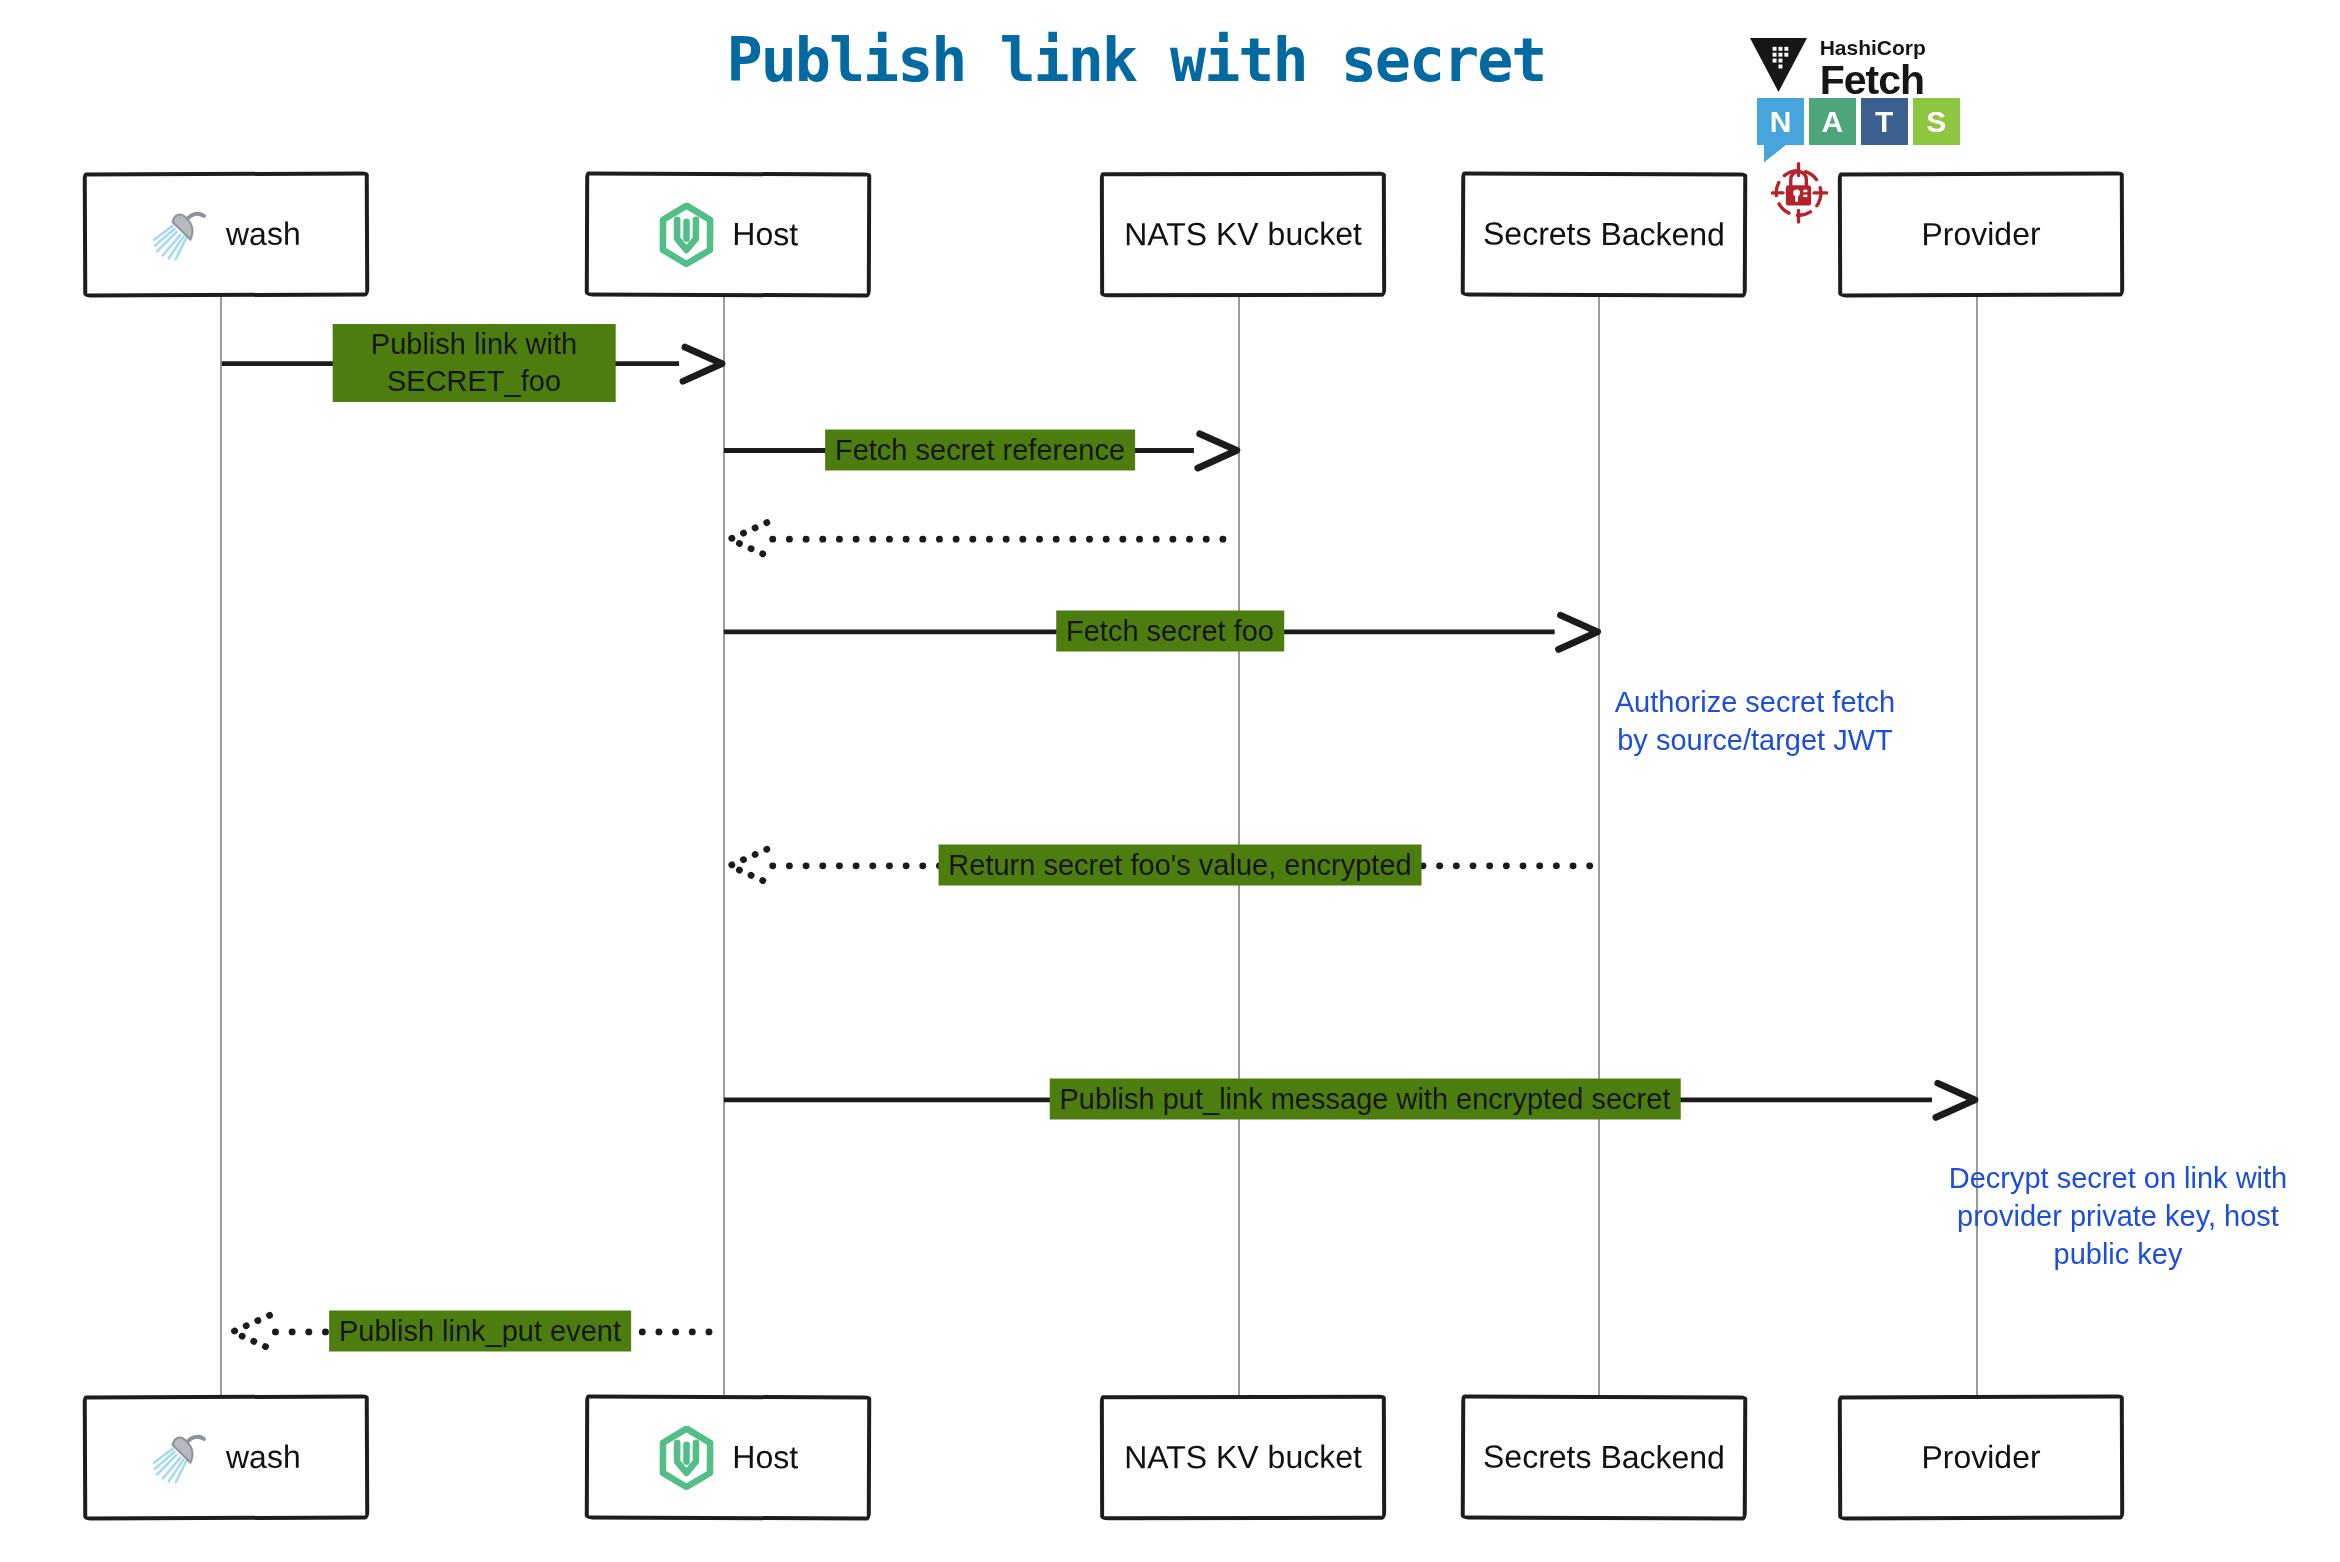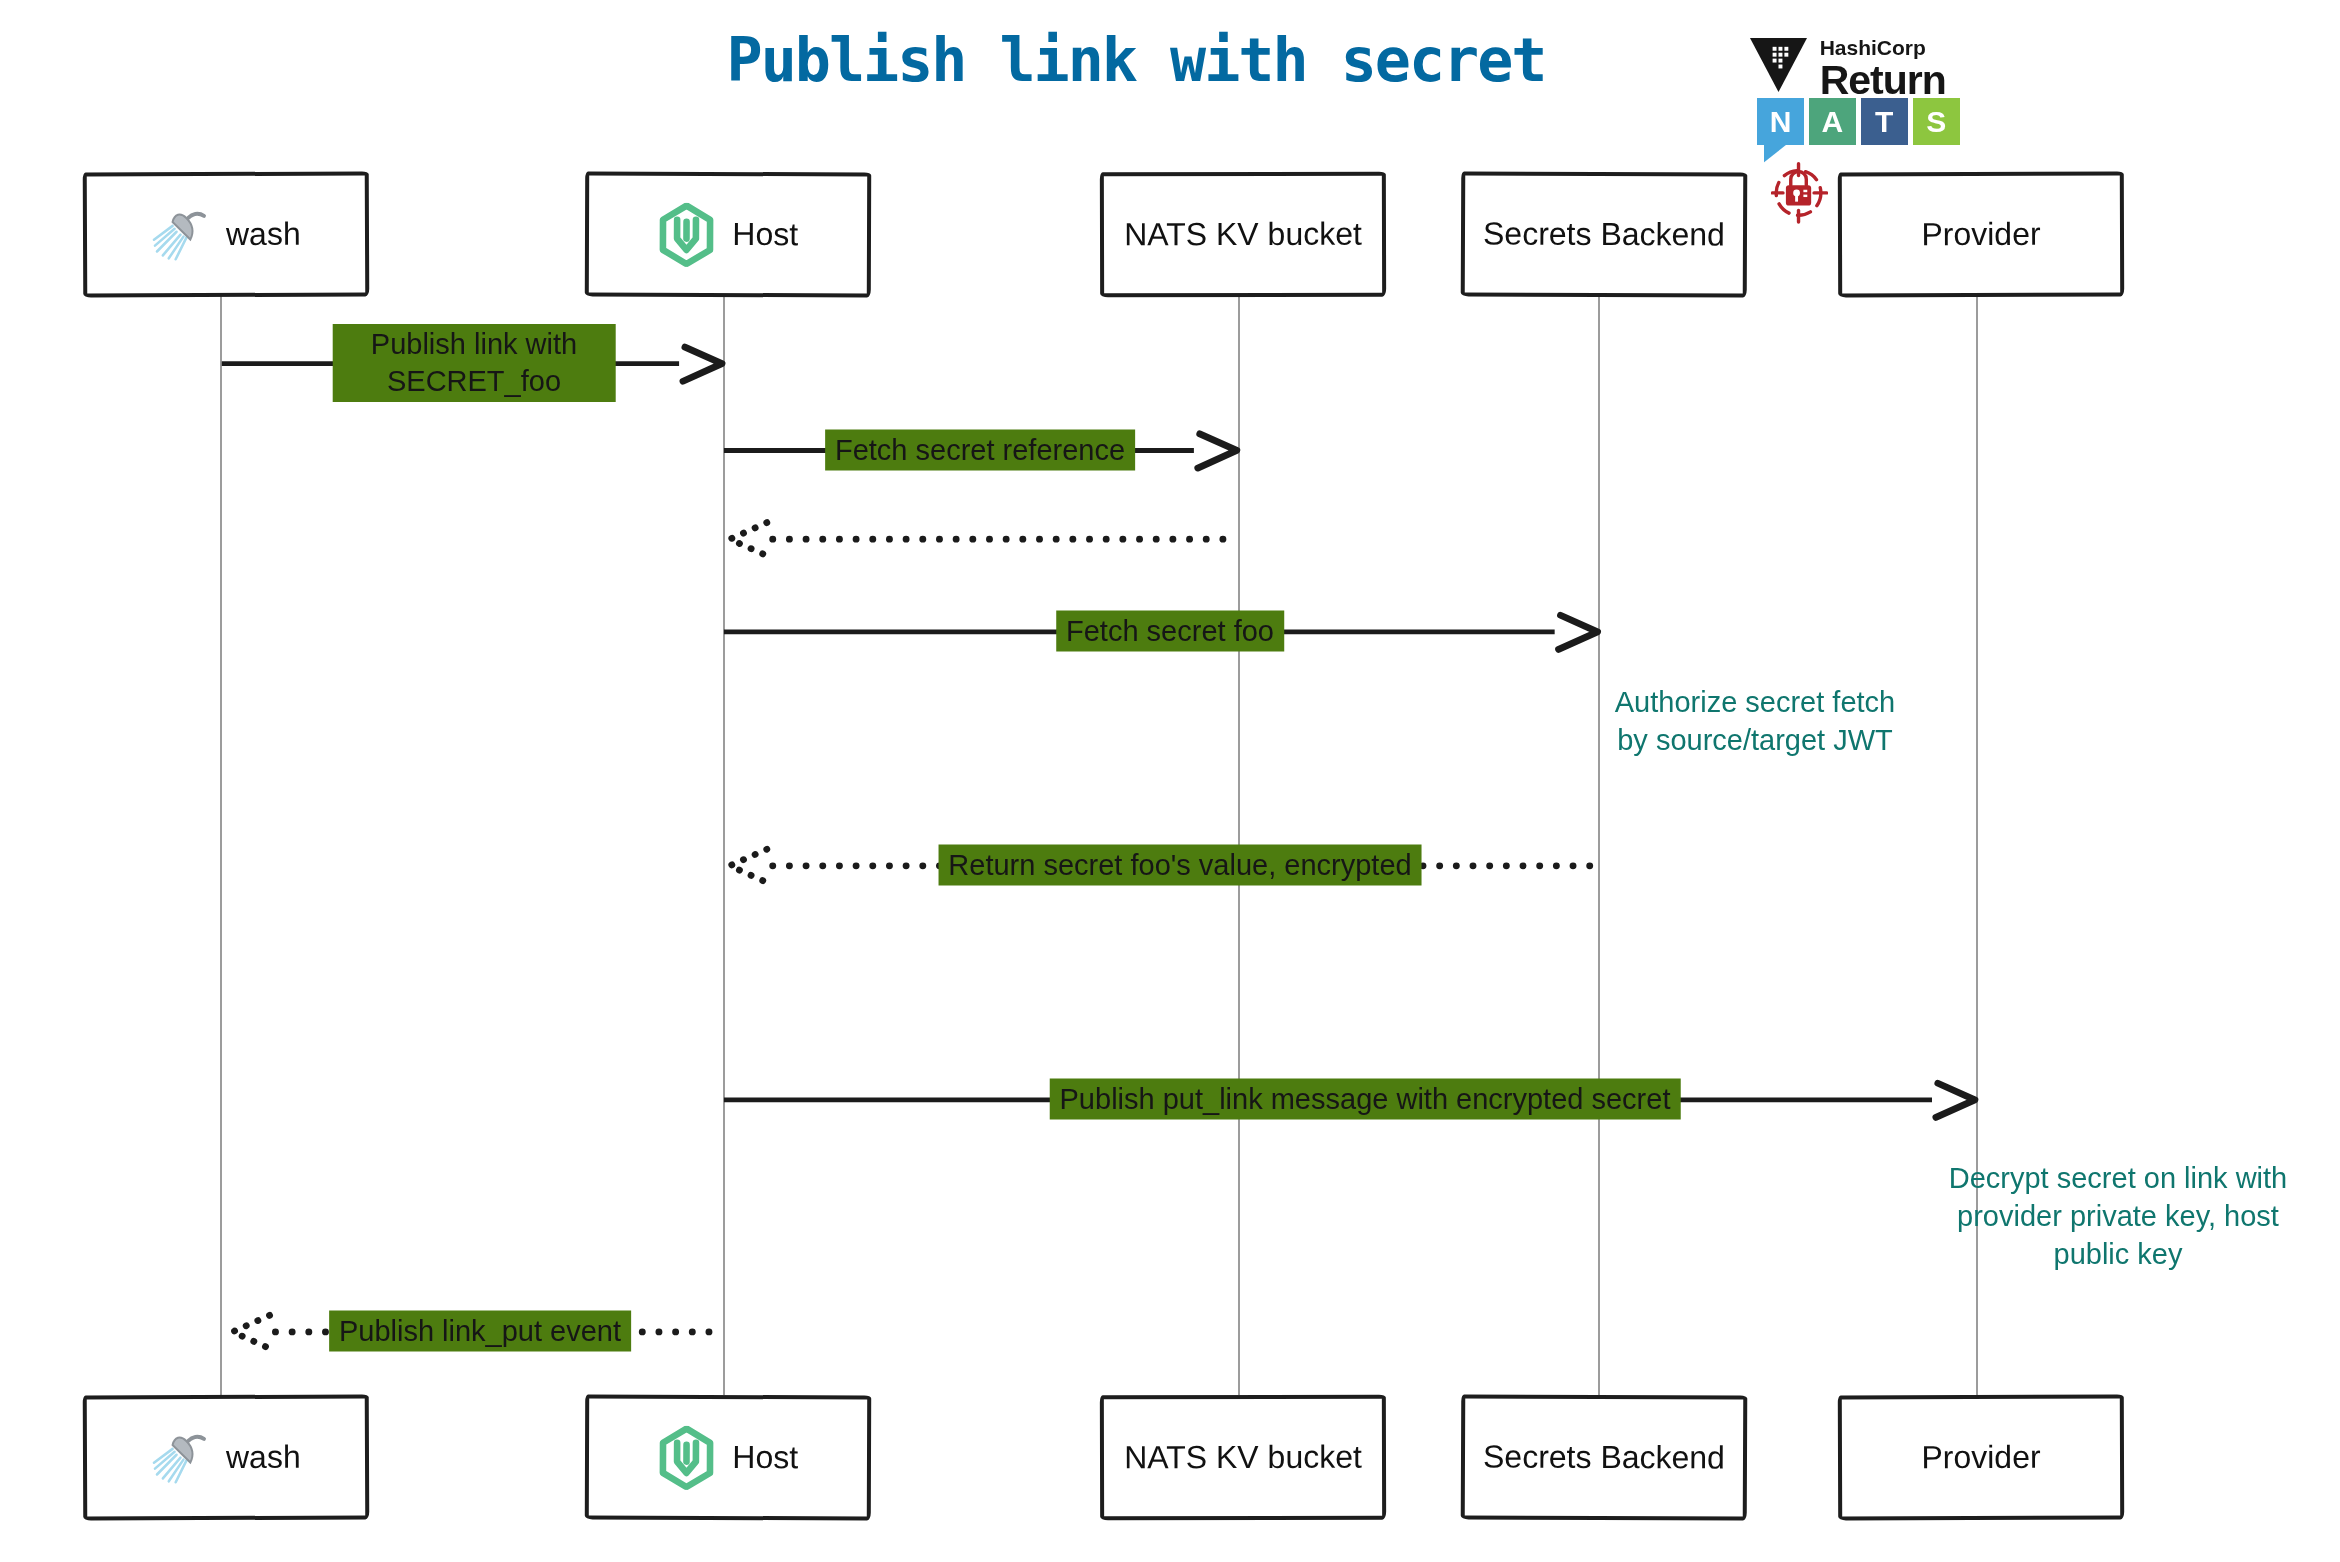--- a/index.html
+++ b/index.html
@@ -59,21 +59,21 @@
   .ml-0{left:474px;top:363px;width:263px;}
   .ml-1{left:980px;top:450px;}
   .ml-2{left:983px;top:539px;width:234px;}
   .ml-3{left:1170px;top:631px;}
   .ml-4{left:1180px;top:865px;}
   .ml-5{left:1365px;top:1099px;}
   .ml-6{left:480px;top:1331px;}
 
   
   .note{position:absolute;transform:translateX(-50%);text-align:center;
-        font-size:29px;line-height:38px;color:#0f766e;}
+        font-size:29px;line-height:38px;color:#1d4ed8;}
   .note-0{left:1755px;top:683px;width:302px;}
   .note-1{left:878px;top:899px;width:327px;}
   .note-2{left:2118px;top:1159px;width:361px;}
 </style>
 </head>
 <body>
 
 <div class="canvas">
 
   <div class="title">Publish link with secret</div>
@@ -88,21 +88,21 @@
         <rect x="24" y="16" width="4" height="4"></rect>
           <rect x="30" y="16" width="4" height="4"></rect>
           <rect x="36" y="16" width="4" height="4"></rect>
         <rect x="24" y="22" width="4" height="4"></rect>
           <rect x="30" y="22" width="4" height="4"></rect>
         <rect x="30" y="28" width="4" height="4"></rect>
       </g>
     </svg>
     <div class="vault-text">
       <div class="vault-brand">HashiCorp</div>
-      <div class="vault-product">Return</div>
+      <div class="vault-product">Fetch</div>
     </div>
   </div>
 
   <div class="nats">
     <div class="nats-sq" style="background-color: rgb(70, 165, 220);">
       <span>N</span>
       <div class="nats-tail" style="background-color: rgb(70, 165, 220);"></div>
     </div>
     <div class="nats-sq" style="background-color: rgb(77, 165, 124);">
       <span>A</span>

